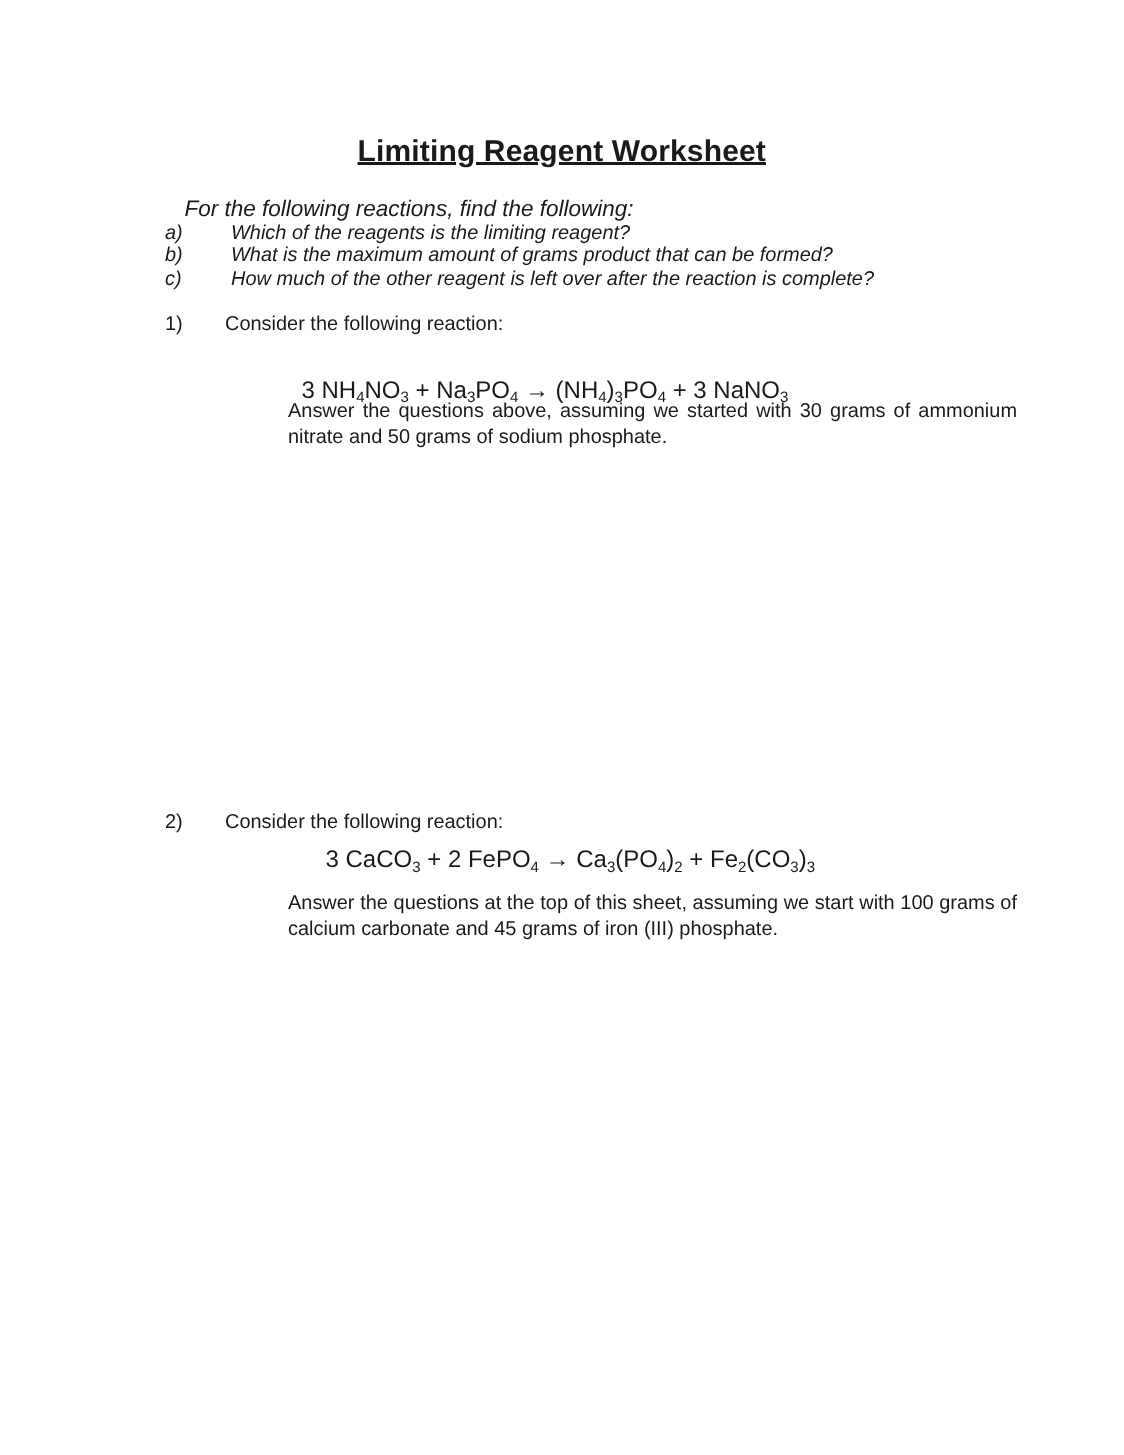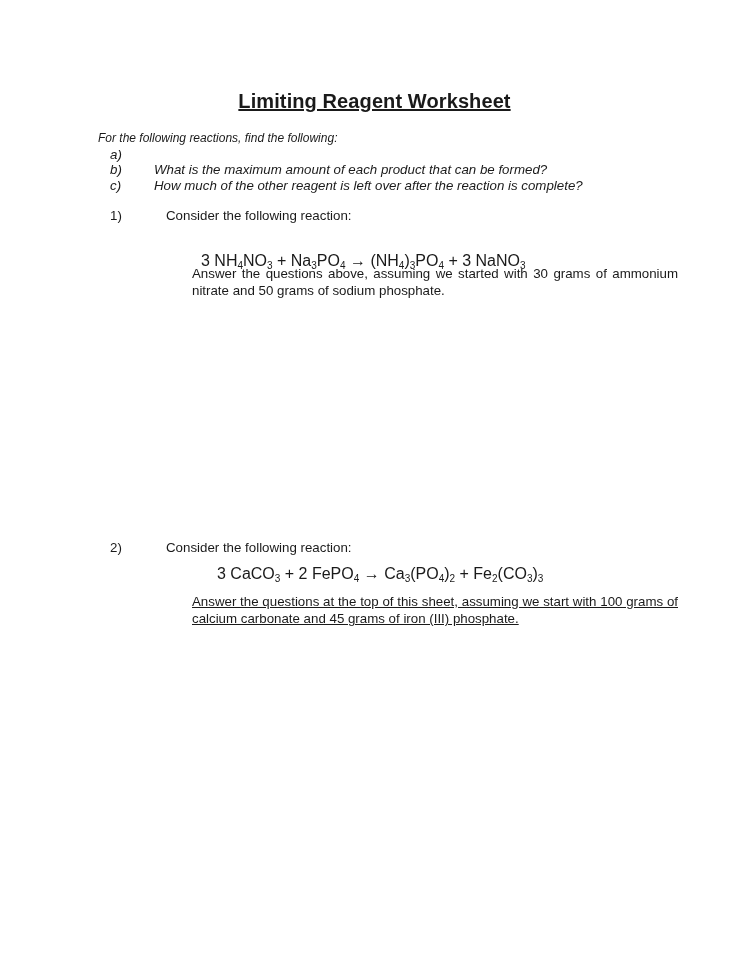--- a/index.html
+++ b/index.html
@@ -1,59 +1,60 @@
 <!DOCTYPE html>
 <html><head>
 <meta charset="utf-8">
 <style>
   html, body { margin:0; padding:0; background:#ffffff; }
   body { width:749px; height:970px; position:relative; overflow:hidden;
          font-family:"Liberation Sans", sans-serif; color:#1a1a1a; }
   .page { position:absolute; left:0; top:0; width:749px; height:970px; background:#fff; }
   .title { position:absolute; top:90px; left:0; width:749px; text-align:center;
            font-size:20px; font-weight:bold; text-decoration:underline; letter-spacing:0.1px; }
-  .intro { position:absolute; left:98px; top:131px; font-size:12px; font-style:italic;text-align:right; }
+  .intro { position:absolute; left:123px; top:131px; font-size:15px; font-style:italic;text-align:right; }
   .qlist { position:absolute; left:110px; top:147px; font-size:13.3px; font-style:italic; }
   .qrow { display:flex; height:15.3px; line-height:15.3px; }
   .qletter { width:44px; }
   .problem { position:absolute; left:110px; font-size:13.3px; }
   .p-num { position:absolute; left:0; top:0; width:40px; }
-  .p-lead { position:absolute; left:56px; top:0; white-space:nowrap; }
+  .p-lead { position:absolute; left:40px; top:0; white-space:nowrap; }
   .eq { position:absolute; left:91px; white-space:nowrap; font-size:16px; }
   .eq sub { font-size:10px; vertical-align:-3px; line-height:0; }
   .p-text { position:absolute; left:44px; width:486px; line-height:17px; text-align:justify;margin-left:38px; }
 </style>
 </head>
 <body>
 
 <div class="page">
   <div class="title">Limiting Reagent Worksheet</div>
 
   <div class="intro">For the following reactions, find the following:</div>
 
   <div class="qlist">
     <div class="qrow">
       <span class="qletter">a)</span>
+      <span>Which of the reagents is the limiting reagent?</span>
     </div>
     <div class="qrow">
       <span class="qletter">b)</span>
-      <span>What is the maximum amount of each product that can be formed?</span>
+      <span>What is the maximum amount of grams product that can be formed?</span>
     </div>
     <div class="qrow">
       <span class="qletter">c)</span>
       <span>How much of the other reagent is left over after the reaction is complete?</span>
     </div>
   </div>
 
   <div class="problem" style="top:208px;">
     <span class="p-num">1)</span>
     <span class="p-lead">Consider the following reaction:</span>
     <div class="eq" style="top:44px;"><span>3 </span><span>NH</span><sub>4</sub><span>NO</span><sub>3</sub><span> + </span><span>Na</span><sub>3</sub><span>PO</span><sub>4</sub><span> → </span><span>(NH</span><sub>4</sub><span>)</span><sub>3</sub><span>PO</span><sub>4</sub><span> + 3 </span><span>NaNO</span><sub>3</sub></div>
     <div class="p-text" style="top:57px;">Answer the questions above, assuming we started with 30 grams of ammonium nitrate and 50 grams of sodium phosphate.</div>
   </div>
 
   <div class="problem" style="top:540px;">
     <span class="p-num">2)</span>
     <span class="p-lead">Consider the following reaction:</span>
     <div class="eq" style="top:25px;margin-left:16px;"><span>3 </span><span>CaCO</span><sub>3</sub><span> + 2 </span><span>FePO</span><sub>4</sub><span> → </span><span>Ca</span><sub>3</sub><span>(PO</span><sub>4</sub><span>)</span><sub>2</sub><span> + </span><span>Fe</span><sub>2</sub><span>(CO</span><sub>3</sub><span>)</span><sub>3</sub></div>
-    <div class="p-text" style="top:53px;text-decoration:underline;">Answer the questions at the top of this sheet, assuming we start with 100 grams of calcium carbonate and 45 grams of iron (III) phosphate.</div>
+    <div class="p-text" style="top:53px;">Answer the questions at the top of this sheet, assuming we start with 100 grams of calcium carbonate and 45 grams of iron (III) phosphate.</div>
   </div>
 </div>
 
 </body></html>

